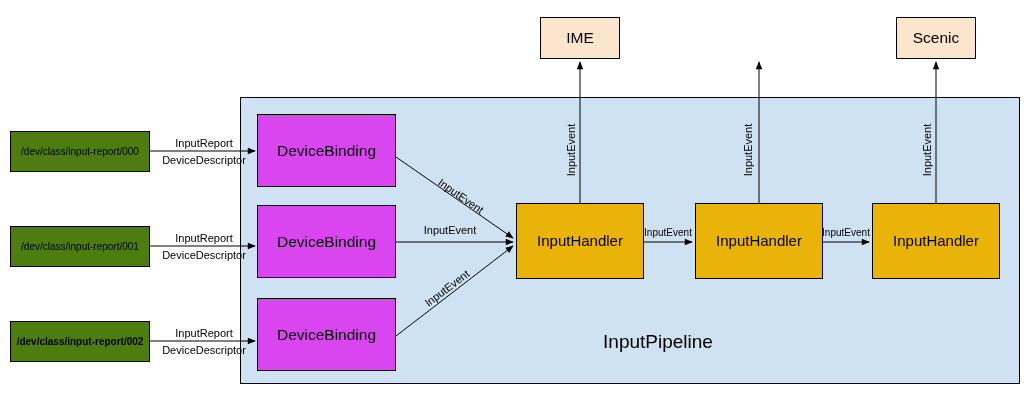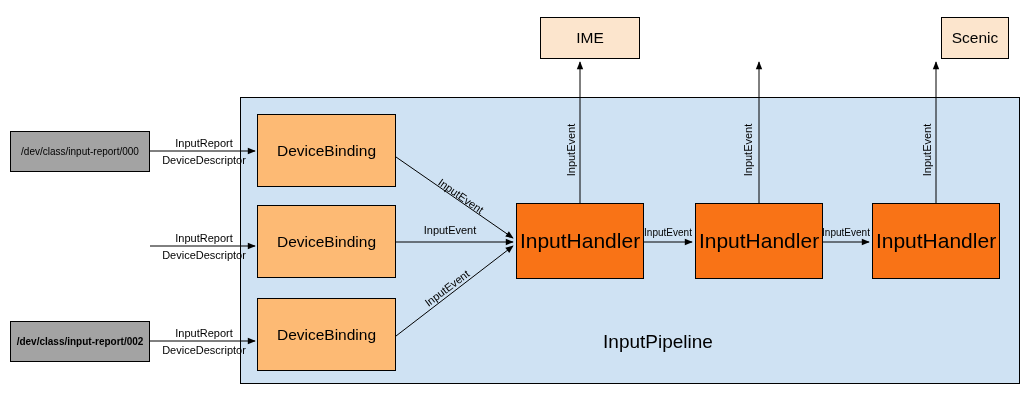--- a/index.html
+++ b/index.html
@@ -23,44 +23,44 @@
     line-height: 1.1;
   }
   .pipeline-container {
     position: absolute;
     left: 240px; top: 97px;
     width: 780px; height: 287px;
     background: #cfe2f3;
     border: 1px solid #000000;
     box-sizing: border-box;
   }
-  .device  { background: #a3a3a3; font-size: 10px; }
-  .binding { background: #fdba74; font-size: 15.5px; }
-  .handler { background: #f97316; font-size: 21px; }
+  .device  { background: #4d7c0f; font-size: 10px; }
+  .binding { background: #d946ef; font-size: 15.5px; }
+  .handler { background: #eab308; font-size: 15px; }
   .output  { background: #fce5cd; font-size: 15.5px; }
 
   .device  { left: 10px; width: 140px; height: 41px; }
   .dev0 { top: 131px; }
   .dev1 { top: 226px; }
   .dev2 { top: 321px; font-weight: bold; }
 
   .binding { left: 257px; width: 139px; height: 73px; }
   .bind0 { top: 114px; }
   .bind1 { top: 205px; }
   .bind2 { top: 298px; }
 
   .handler { top: 203px; width: 128px; height: 76px; }
   .ih0 { left: 516px; }
   .ih1 { left: 695px; }
   .ih2 { left: 872px; }
 
   .output { top: 17px; height: 42px; }
-  .out0 { left: 540px; width: 100px; }
+  .out0 { left: 540px; width: 80px; }
   .out1 { left: 718px; width: 82px; }
-  .out2 { left: 896px; width: 68px; margin-left: 45px; }
+  .out2 { left: 896px; width: 80px; }
 
   .lbl {
     position: absolute;
     white-space: nowrap;
     font-size: 11px;
     transform: translate(-50%, -50%);
     pointer-events: none;
   }
   .lbl-sm { font-size: 10px; }
   .rot-up    { transform: translate(-50%, -50%) rotate(-90deg); }
@@ -101,20 +101,21 @@
       <path d="M396,336 L513,246" marker-end="url(#ah)"></path>
       <path d="M644,242 L692,242" marker-end="url(#ah)"></path>
       <path d="M823,242 L869,242" marker-end="url(#ah)"></path>
       <path d="M580,203 L580,62" marker-end="url(#ah)"></path>
       <path d="M759,203 L759,62" marker-end="url(#ah)"></path>
       <path d="M936,203 L936,62" marker-end="url(#ah)"></path>
     </g>
   </svg>
 
   <div class="box device dev0">/dev/class/input-report/000</div>
+  <div class="box device dev1">/dev/class/input-report/001</div>
   <div class="box device dev2">/dev/class/input-report/002</div>
 
   <div class="box binding bind0">DeviceBinding</div>
   <div class="box binding bind1">DeviceBinding</div>
   <div class="box binding bind2">DeviceBinding</div>
 
   <div class="box handler ih0">InputHandler</div>
   <div class="box handler ih1">InputHandler</div>
   <div class="box handler ih2">InputHandler</div>
 

